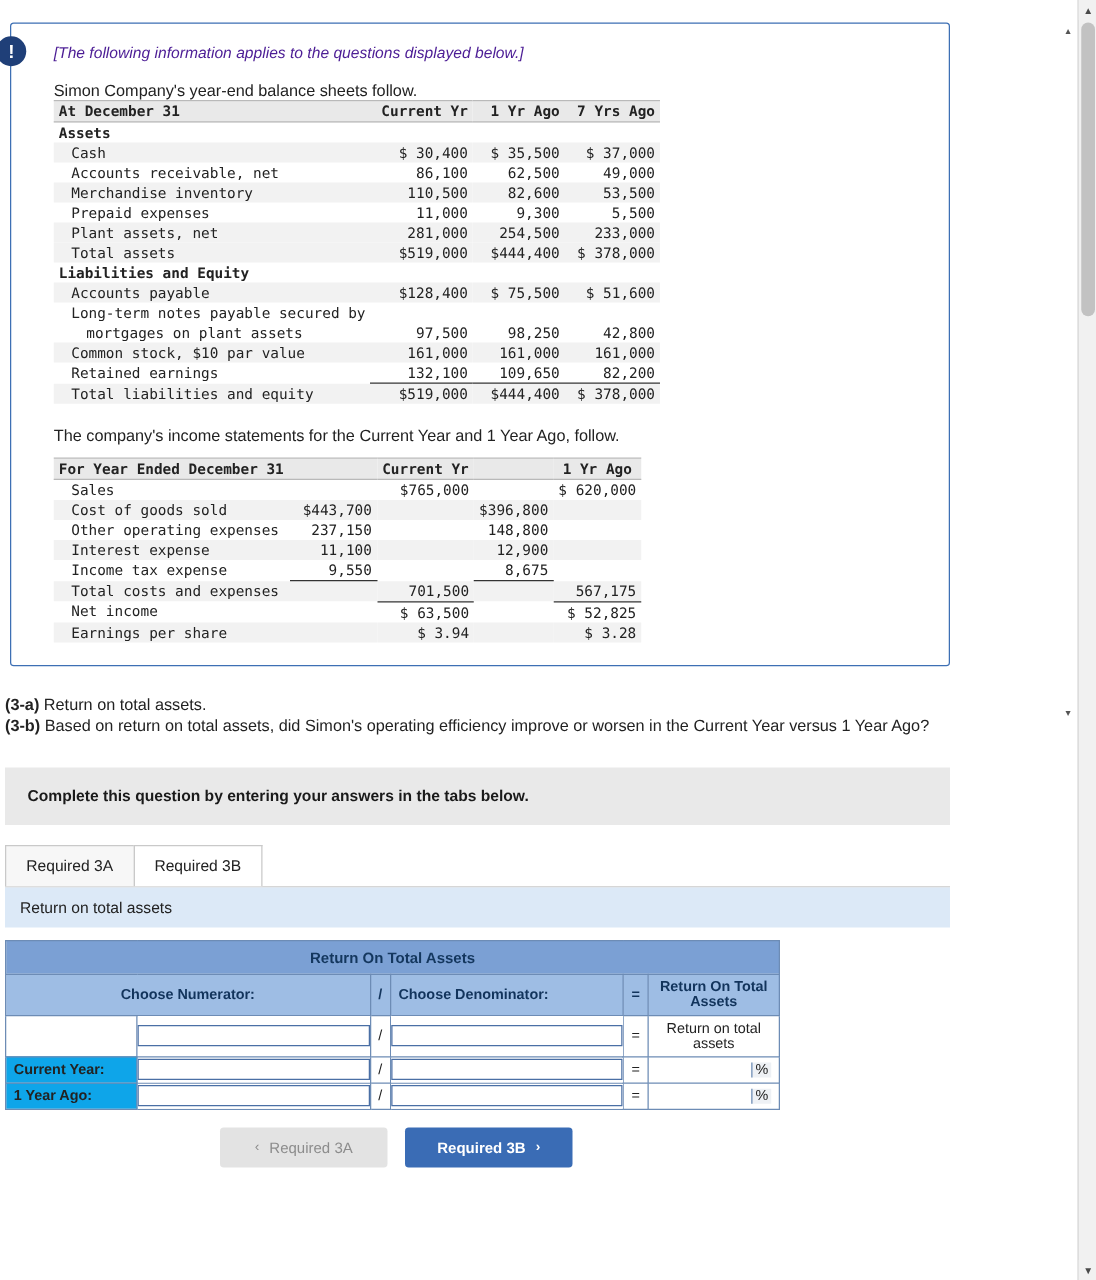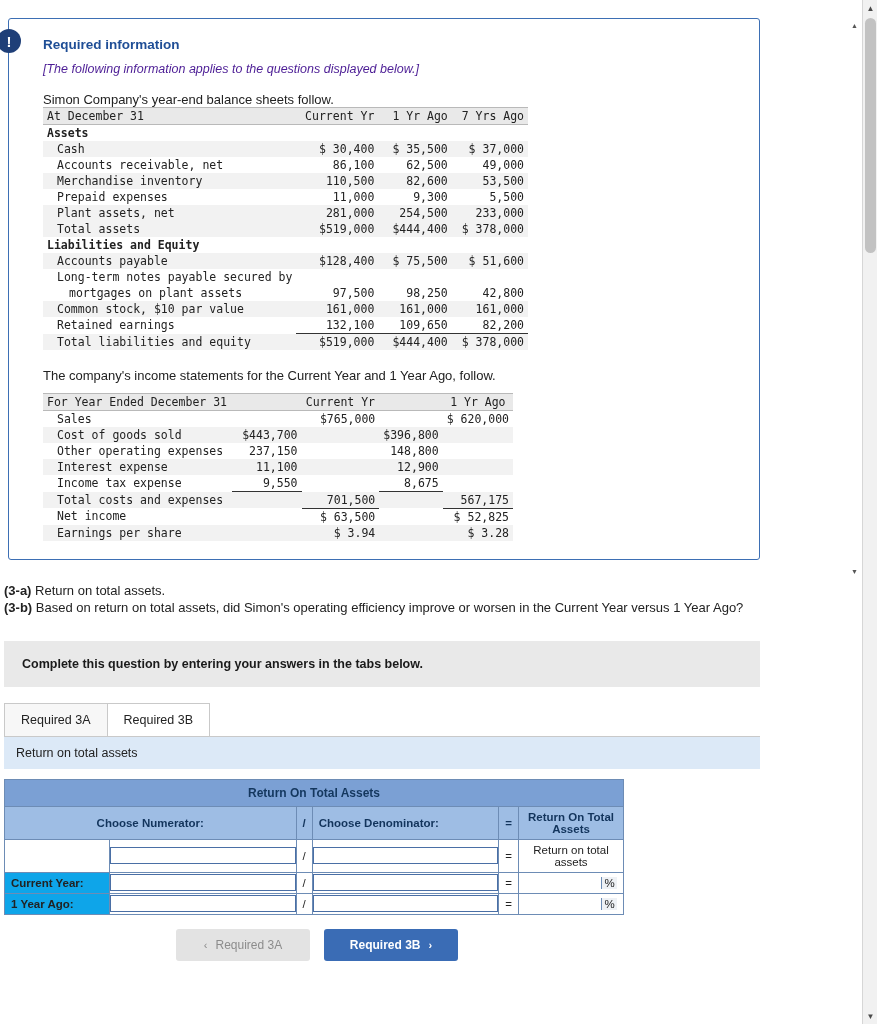--- a/index.html
+++ b/index.html
@@ -108,21 +108,21 @@
     border-collapse: collapse;
     font-family: "DejaVu Sans Mono", monospace;
     font-size: 11.5px;
     margin-left: 2px;
   }
   table.fin td, table.fin th { padding: 1px 4px; white-space: nowrap; }
   table.fin .hdr td {
     background: #e9e9e9;
     border-top: 1px solid #b9b9b9;
     border-bottom: 1px solid #b9b9b9;
-    font-weight: normal;
+    font-weight: bold;
   }
   table.fin tr.shade td { background: #f2f2f2; }
   table.fin td.num { text-align: right; }
   td.lbl { text-align: left; }
   .bold { font-weight: bold; }
   .indent1 { padding-left: 14px !important; }
   .indent2 { padding-left: 26px !important; }
   .ul-single { border-bottom: 1px solid #333; }
 
   .bs-table { width: 485px; }
@@ -255,21 +255,20 @@
   .chev { font-size: 11px; }
 </style>
 </head>
 <body>
 
 <div class="page">
 
   <div class="question-card">
     <div class="badge-excl">!</div>
 
-    <div class="req-info-title">Required information</div>
     <div class="req-info-sub">[The following information applies to the questions displayed below.]</div>
     <div class="intro-line">Simon Company's year-end balance sheets follow.</div>
 
     <table class="fin bs-table">
       <tbody>
         <tr class="hdr">
           <td class="c1 lbl">At December 31</td>
           <td class="c2 num">Current Yr</td>
           <td class="c3 num">1 Yr Ago</td>
           <td class="c4 num">7 Yrs Ago</td>

